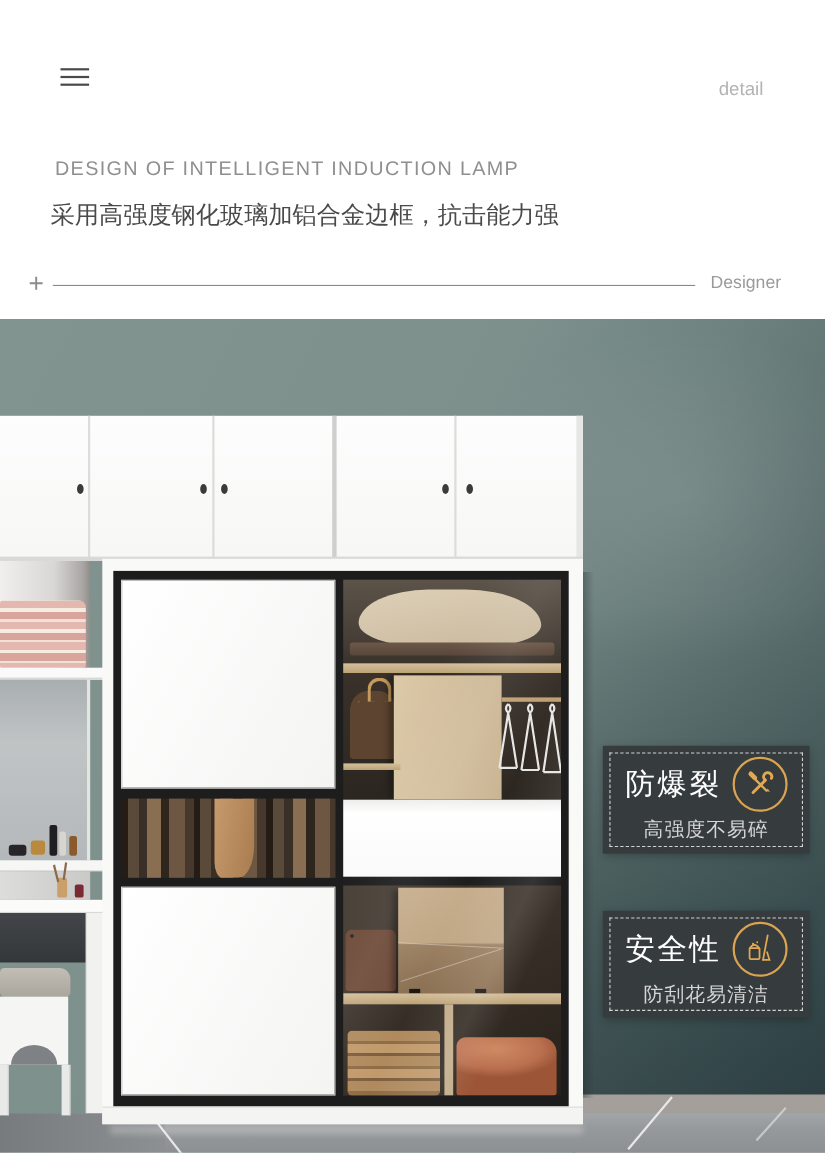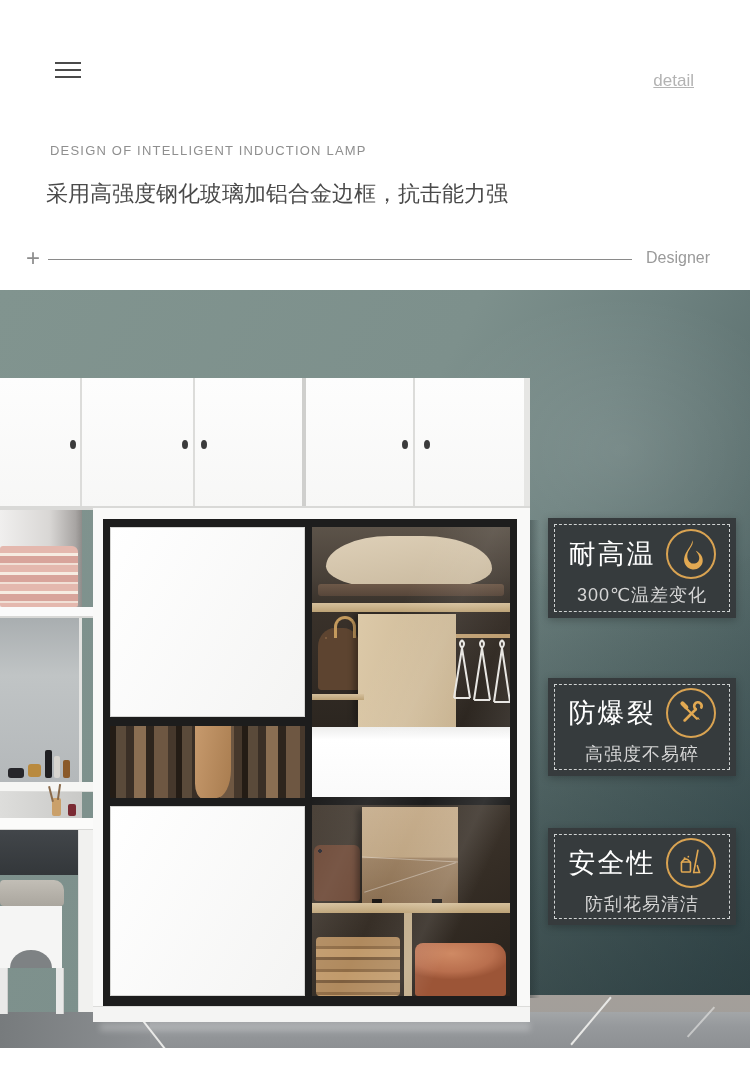--- a/index.html
+++ b/index.html
@@ -3,24 +3,24 @@
 <meta charset="utf-8">
 <style>
   html,body{margin:0;padding:0;background:#ffffff;}
   *{box-sizing:border-box;}
   body{font-family:"Liberation Sans","DejaVu Sans",sans-serif;}
   #stage{position:relative;width:750px;height:1069px;background:#ffffff;overflow:hidden;margin:0 auto;}
   .abs{position:absolute;}
 
   
   .burger-line{position:absolute;left:0;width:26px;height:2px;background:#4a4a4a;}
-  .corner-label{position:absolute;top:71px;right:56px;font-size:17px;color:#b3b3b3;text-decoration:underline;}
+  .corner-label{position:absolute;top:71px;right:56px;font-size:17px;color:#b3b3b3;}
   .page-title{position:absolute;left:47px;top:82px;font-size:45px;font-weight:800;color:#303030;letter-spacing:1px;white-space:nowrap;}
-  .page-subtitle{position:absolute;left:50px;top:143px;font-size:13px;color:#8f8f8f;letter-spacing:1.2px;white-space:nowrap;}
-  .desc{position:absolute;left:46px;top:180px;font-size:22px;color:#4a4a4a;line-height:32px;white-space:nowrap;font-family:Liberation Mono, monospace;}
+  .page-subtitle{position:absolute;left:50px;top:143px;font-size:18px;color:#8f8f8f;letter-spacing:1.2px;white-space:nowrap;}
+  .desc{position:absolute;left:46px;top:180px;font-size:22px;color:#4a4a4a;line-height:32px;white-space:nowrap;}
   .divider-plus{position:absolute;left:26px;top:244px;font-size:24px;color:#8c8c8c;font-weight:300;}
   .divider-line{position:absolute;left:48px;top:259px;width:584px;height:1px;background:#8a8a8a;}
   .divider-label{position:absolute;left:646px;top:249px;font-size:16px;color:#9a9a9a;}
 
   
   #scene{position:absolute;left:0;top:290px;width:750px;height:758px;overflow:hidden;background:#7d908c;}
   .wall{position:absolute;inset:0;
     background:
       radial-gradient(280px 220px at 620px 160px, rgba(255,255,255,0.10), rgba(255,255,255,0) 70%),
       linear-gradient(118deg,#81948f 0%,#7d908c 42%,#6e8280 58%,#5b6f6e 74%,#455a5c 92%,#3e5254 100%),
@@ -211,35 +211,20 @@
         <div class="abs" style="left:70px;top:92px;width:10px;height:5px;background:#1c1815;"></div>
       </div>
       <div class="wood-shelf" style="left:0;top:98px;width:198px;height:10px;"></div>
       <div class="divider-v"></div>
       <div class="clothes-tan"></div>
       <div class="clothes-rust"></div>
     </div>
     <div class="glass-sheen"></div>
     <div class="ward-plinth"></div>
 
-    <div class="badge" style="top:228px;height:100px;">
-      <div class="badge-border"></div>
-      <div class="badge-inner">
-        <div class="badge-row">
-          <span class="badge-title">耐高温</span>
-          <span class="icon-circle">
-            <svg width="34" height="34" viewBox="0 0 64 64">
-              <path fill="#e2a952" d="M35 6c3 11-10 17-10 30 0 9 7 15 14 14 6-1 10-7 8-14-1-4-4-7-6-10 8 4 14 11 13 20-1 9-10 16-19 15-10-1-17-10-16-20 2-15 13-21 16-35z"></path>
-              <path fill="#363b3d" d="M33 34c4 3 6 7 5 11-1 3-4 5-7 4 4-1 5-4 4-7-1-3-2-4-2-8z"></path>
-            </svg>
-          </span>
-        </div>
-        <span class="badge-sub">300℃温差变化</span>
-      </div>
-    </div>
 
     <div class="badge" style="top:388px;height:98px;">
       <div class="badge-border"></div>
       <div class="badge-inner">
         <div class="badge-row">
           <span class="badge-title">防爆裂</span>
           <span class="icon-circle">
             <svg width="34" height="34" viewBox="0 0 64 64">
               <g stroke="#e2a952" stroke-linecap="round" fill="none">
                 <circle cx="45" cy="19" r="7" stroke-width="5" stroke-dasharray="30 14" transform="rotate(130 45 19)"></circle>

